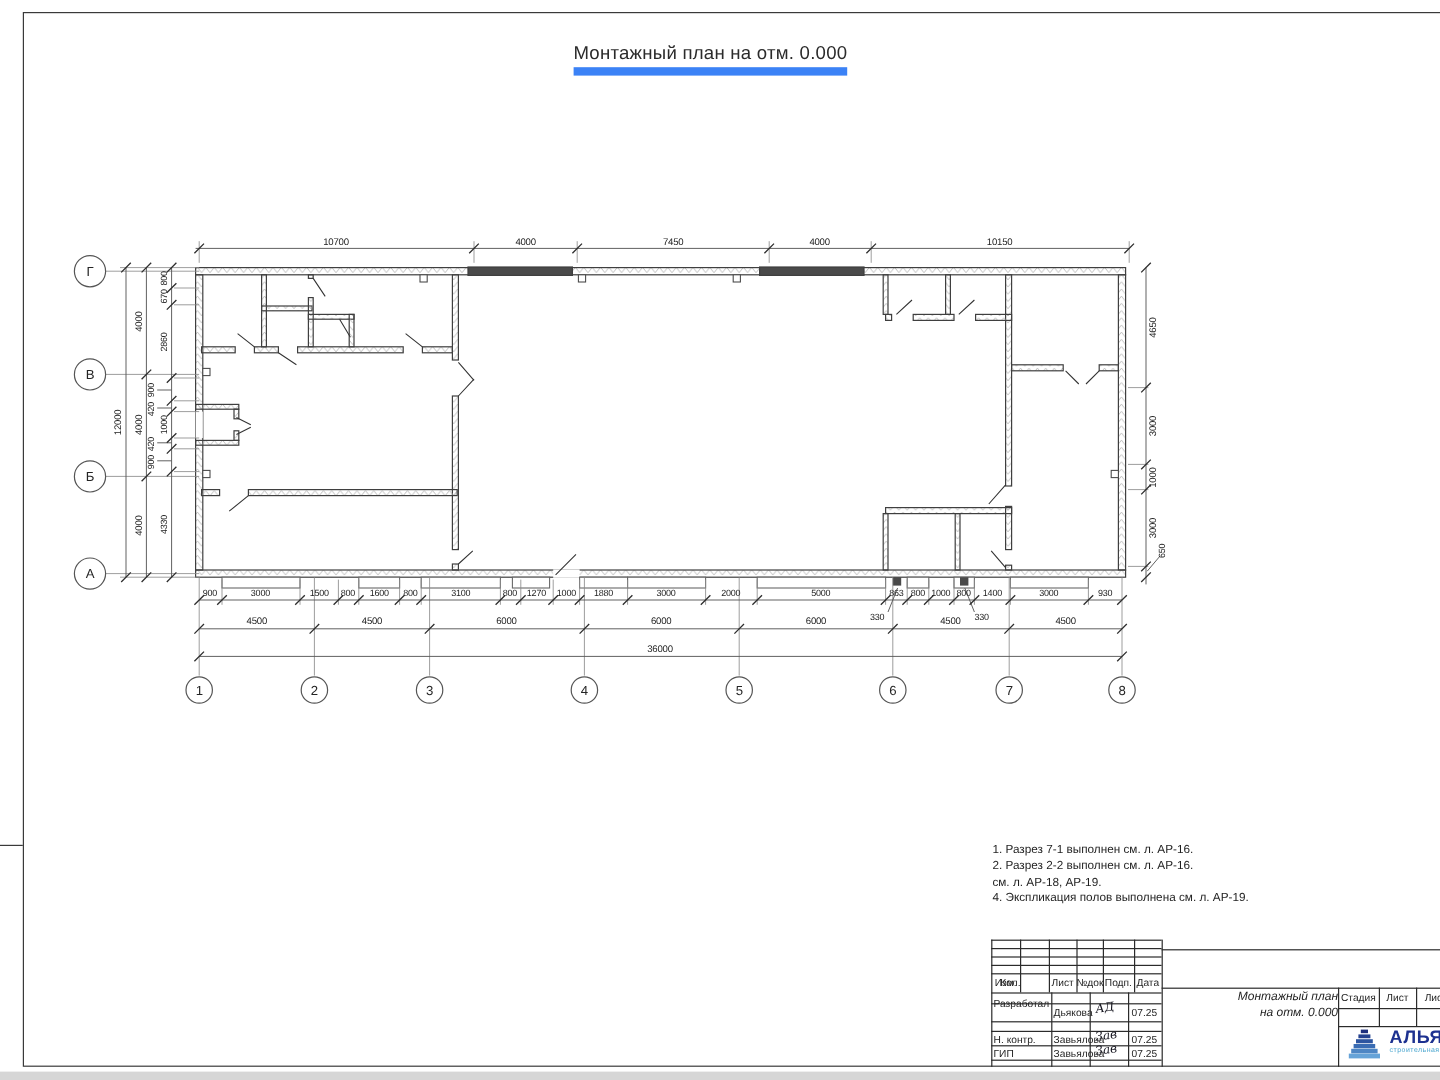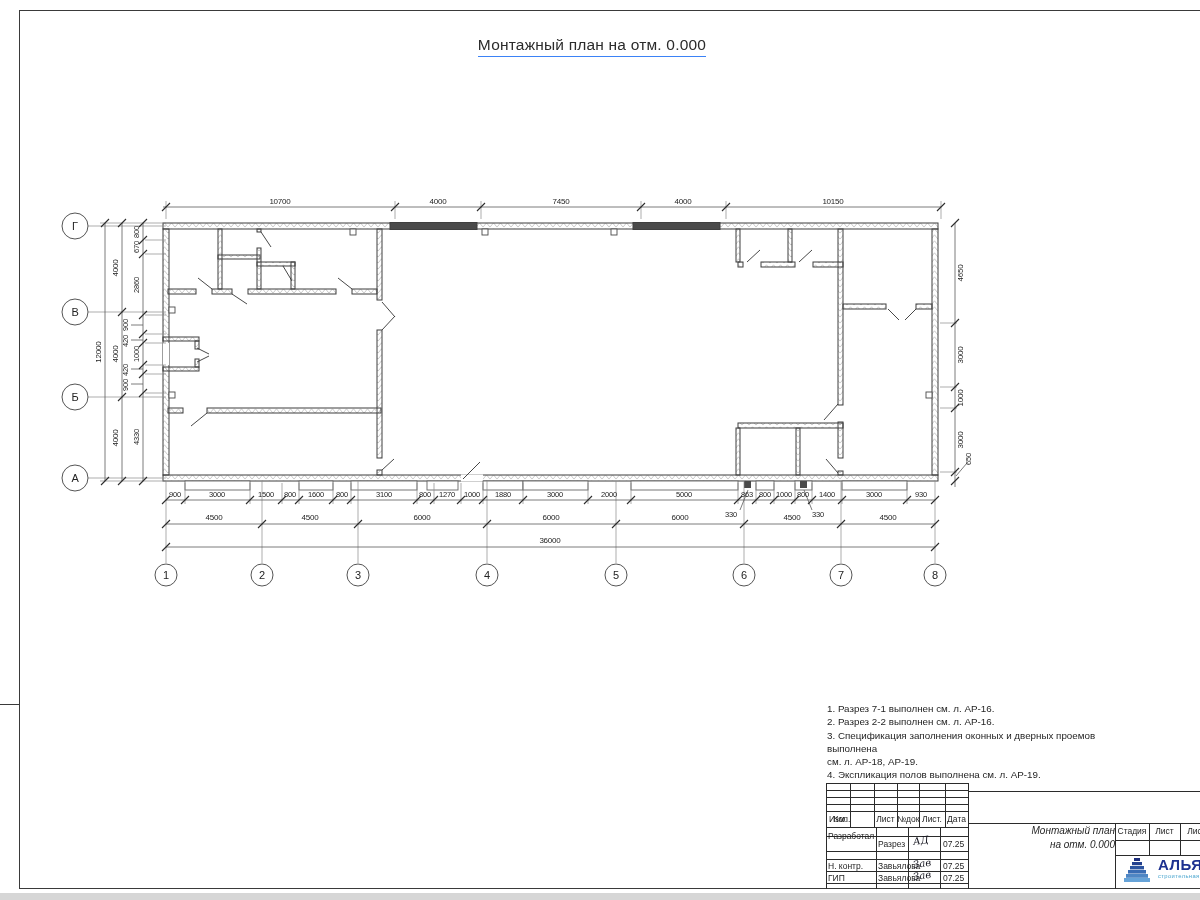--- a/index.html
+++ b/index.html
@@ -4,21 +4,21 @@
 <style>
   html,body{margin:0;padding:0;background:#fff;}
   .sheet{position:relative;width:1200px;height:900px;background:#fff;overflow:hidden;
          font-family:"Liberation Sans",sans-serif;}
   .frame{position:absolute;left:19px;top:10px;width:1191px;height:879px;
          border:1.4px solid #3a3a3a;box-sizing:border-box;}
   .fold-mark{position:absolute;left:0;top:704px;width:19px;height:0;border-top:1.2px solid #3a3a3a;}
   .bottom-strip{position:absolute;left:0;top:893px;width:1200px;height:7px;background:#d6d6d6;}
   .main-title{position:absolute;left:392px;top:36px;width:400px;text-align:center;}
   .main-title span{display:inline-block;font-size:15.5px;color:#2b2b2b;letter-spacing:0.2px;
-         border-bottom:1px solid #3b82f6;padding-bottom:2px;}
+         border-bottom:7px solid #3b82f6;padding-bottom:2px;}
   .plan{position:absolute;left:0;top:0;}
   .plan text{fill:#242424;font-family:"Liberation Sans",sans-serif;letter-spacing:-0.2px;text-anchor:middle;}
   .t8{font-size:8px}.t75{font-size:7.5px}.t11{font-size:11px}
   .wall{fill:url(#wh);stroke:#3f3f3f;stroke-width:1;}
   .dark{fill:#4a4a4a;stroke:#3f3f3f;stroke-width:1;}
   .gap{fill:#fff;stroke:none;}
   .sill{fill:#fff;stroke:#666;stroke-width:0.9;}
   .sq{fill:#fff;stroke:#4a4a4a;stroke-width:0.9;}
   .stub{fill:#4a4a4a;stroke:none;}
   .thin{stroke:#8a8a8a;stroke-width:0.7;fill:none;}
@@ -253,21 +253,20 @@
       <text class="t11" x="616" y="579">5</text>
       <text class="t11" x="744" y="579">6</text>
       <text class="t11" x="841" y="579">7</text>
       <text class="t11" x="935" y="579">8</text>
     </g>
   </svg>
 
   <div class="notes">
     <div>1. Разрез 7-1 выполнен см. л. АР-16.</div>
     <div>2. Разрез 2-2 выполнен см. л. АР-16.</div>
-    <div>3. Спецификация заполнения оконных и дверных проемов выполнена</div>
     <div>см. л. АР-18, АР-19.</div>
     <div>4. Экспликация полов выполнена см. л. АР-19.</div>
   </div>
 
   <div>
 
     <div class="hl" style="left:826px;top:783px;width:142px"></div>
     <div class="hl" style="left:826px;top:790px;width:142px"></div>
     <div class="hl" style="left:826px;top:797px;width:142px"></div>
     <div class="hl" style="left:826px;top:804px;width:142px"></div>
@@ -294,25 +293,25 @@
     <div class="vl" style="left:908px;top:827px;height:62px"></div>
     <div class="vl" style="left:940px;top:827px;height:62px"></div>
     <div class="vl" style="left:1115px;top:823px;height:66px"></div>
     <div class="vl" style="left:1149px;top:823px;height:32px"></div>
     <div class="vl" style="left:1180px;top:823px;height:32px"></div>
 
     <span class="tb-text cell-c" style="left:826px;top:814px;width:24px">Изм.</span>
     <span class="tb-text cell-c" style="left:830px;top:814px;width:24px">Кол.</span>
     <span class="tb-text cell-c" style="left:874px;top:814px;width:23px">Лист</span>
     <span class="tb-text cell-c" style="left:897px;top:814px;width:22px">№док</span>
-    <span class="tb-text cell-c" style="left:919px;top:814px;width:26px">Лист.</span>
+    <span class="tb-text cell-c" style="left:919px;top:814px;width:26px">Подп.</span>
     <span class="tb-text cell-c" style="left:945px;top:814px;width:23px">Дата</span>
 
     <span class="tb-text" style="left:828px;top:831px">Разработал</span>
-    <span class="tb-text" style="left:878px;top:839px">Разрез</span>
+    <span class="tb-text" style="left:878px;top:839px">Дьякова</span>
     <span class="tb-text sig" style="left:913px;top:835px">АД</span>
     <span class="tb-text" style="left:943px;top:839px">07.25</span>
 
     <span class="tb-text" style="left:828px;top:861px">Н. контр.</span>
     <span class="tb-text" style="left:878px;top:861px">Завьялова</span>
     <span class="tb-text sig" style="left:913px;top:858px">Зав</span>
     <span class="tb-text" style="left:943px;top:861px">07.25</span>
 
     <span class="tb-text" style="left:828px;top:873px">ГИП</span>
     <span class="tb-text" style="left:878px;top:873px">Завьялова</span>

